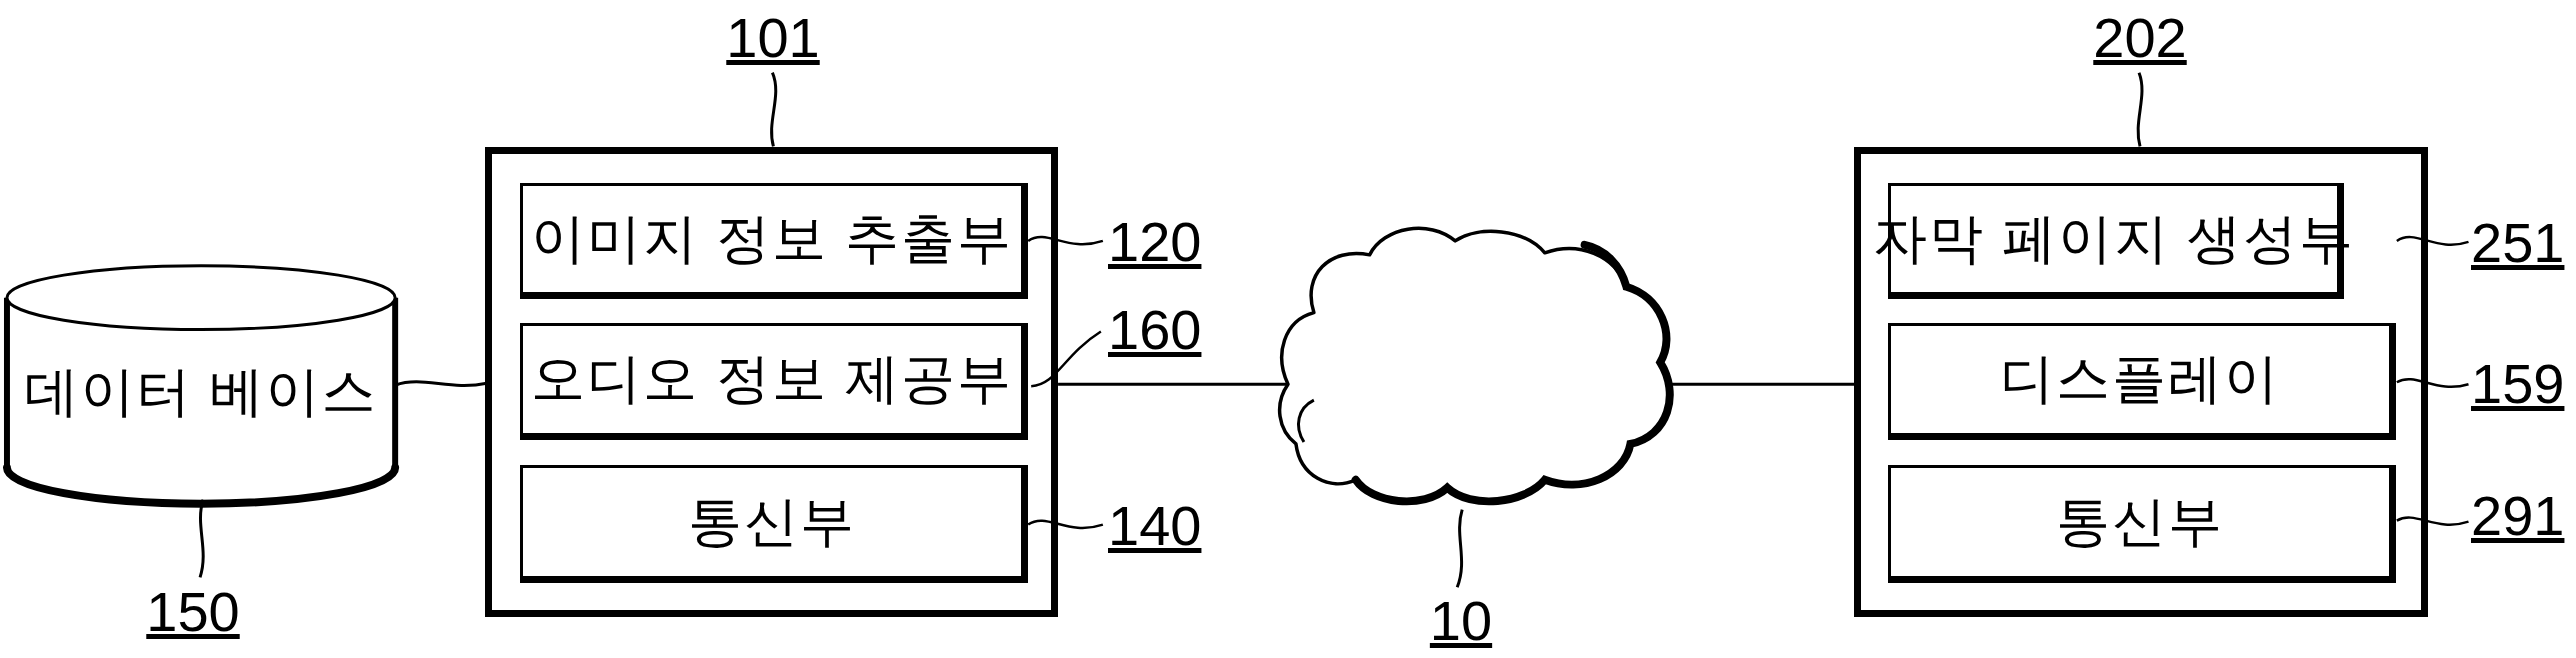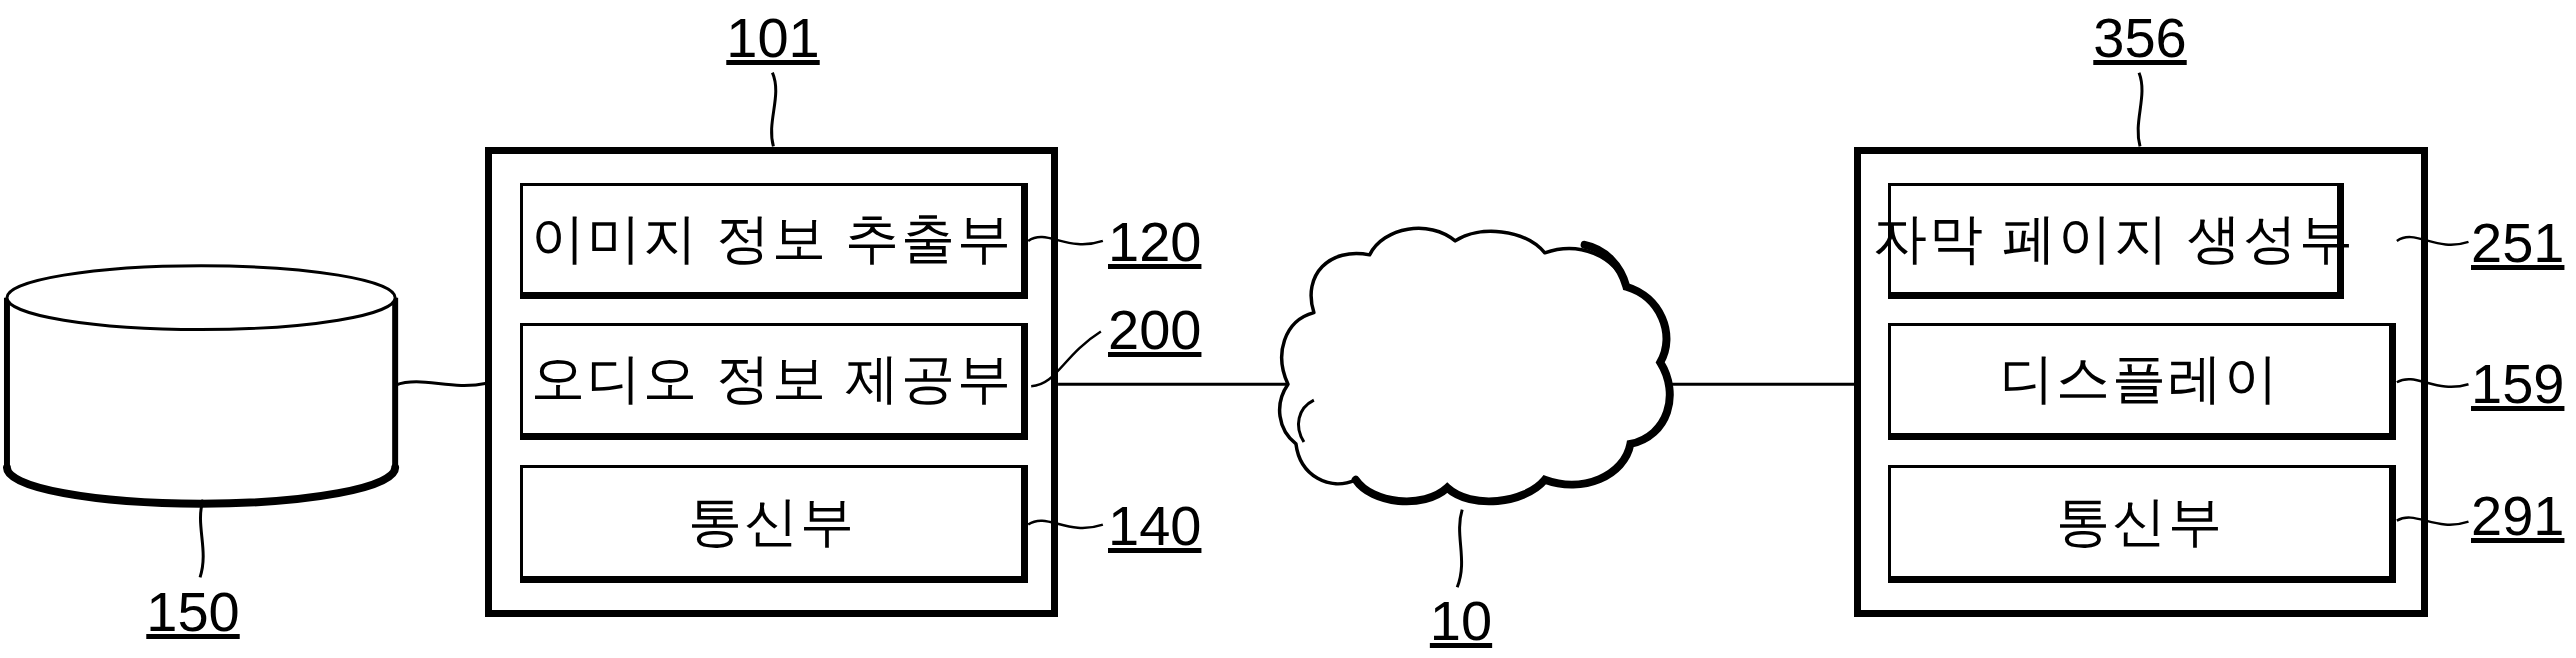--- a/index.html
+++ b/index.html
@@ -115,36 +115,37 @@
       <path d="M 1036 388 C 1062 386, 1068 357, 1106 333" fill="none" stroke="#000" stroke-width="2.5"></path>
       <path d="M 1033 527 C 1052 514, 1072 539, 1108 527" fill="none" stroke="#000" stroke-width="2.5"></path>
       <path d="M 2408 242 C 2427 229, 2447 254, 2480 243" fill="none" stroke="#000" stroke-width="2.5"></path>
       <path d="M 2408 384 C 2427 373, 2447 396, 2480 386" fill="none" stroke="#000" stroke-width="2.5"></path>
       <path d="M 2408 523 C 2427 512, 2447 535, 2480 524" fill="none" stroke="#000" stroke-width="2.5"></path>
       <path d="M 204 502 C 196 528, 210 552, 201 580" fill="none" stroke="#000" stroke-width="3"></path>
       <path d="M 1469 512 C 1461 538, 1475 562, 1464 590" fill="none" stroke="#000" stroke-width="3"></path>
     </g>
   </svg>
 
+  <div class="free-label" style="left:201px; top:392px;">데이터 베이스</div>
 
   <div class="unit-box" style="left:485px; top:147px; width:573px; height:470px;"></div>
   <div class="module-box" style="left:520px; top:323px; width:508px; height:117px;">오디오 정보 제공부</div>
   <div class="module-box" style="left:520px; top:183px; width:508px; height:116px;">이미지 정보 추출부</div>
   <div class="module-box" style="left:520px; top:465px; width:508px; height:118px;">통신부</div>
 
 
   <div class="unit-box" style="left:1854px; top:147px; width:574px; height:470px;"></div>
   <div class="module-box" style="left:1888px; top:183px; width:456px; height:116px;">자막 페이지 생성부</div>
   <div class="module-box" style="left:1888px; top:323px; width:508px; height:117px;">디스플레이</div>
   <div class="module-box" style="left:1888px; top:465px; width:508px; height:118px;">통신부</div>
 
   <div class="ref-label ref-center" style="left:773px; top:38px;">101</div>
-  <div class="ref-label ref-center" style="left:2140px; top:38px;">356</div>
+  <div class="ref-label ref-center" style="left:2140px; top:38px;">202</div>
   <div class="ref-label ref-left" style="left:1108px; top:242px;">120</div>
-  <div class="ref-label ref-left" style="left:1108px; top:330px;">200</div>
+  <div class="ref-label ref-left" style="left:1108px; top:330px;">160</div>
   <div class="ref-label ref-left" style="left:1108px; top:526px;">140</div>
   <div class="ref-label ref-left" style="left:2471px; top:243px;">251</div>
   <div class="ref-label ref-left" style="left:2471px; top:384px;">159</div>
   <div class="ref-label ref-left" style="left:2471px; top:516px;text-align:center;">291</div>
   <div class="ref-label ref-center" style="left:193px; top:612px;">150</div>
   <div class="ref-label ref-center" style="left:1461px; top:621px;">10</div>
 
 </div>
 
 

